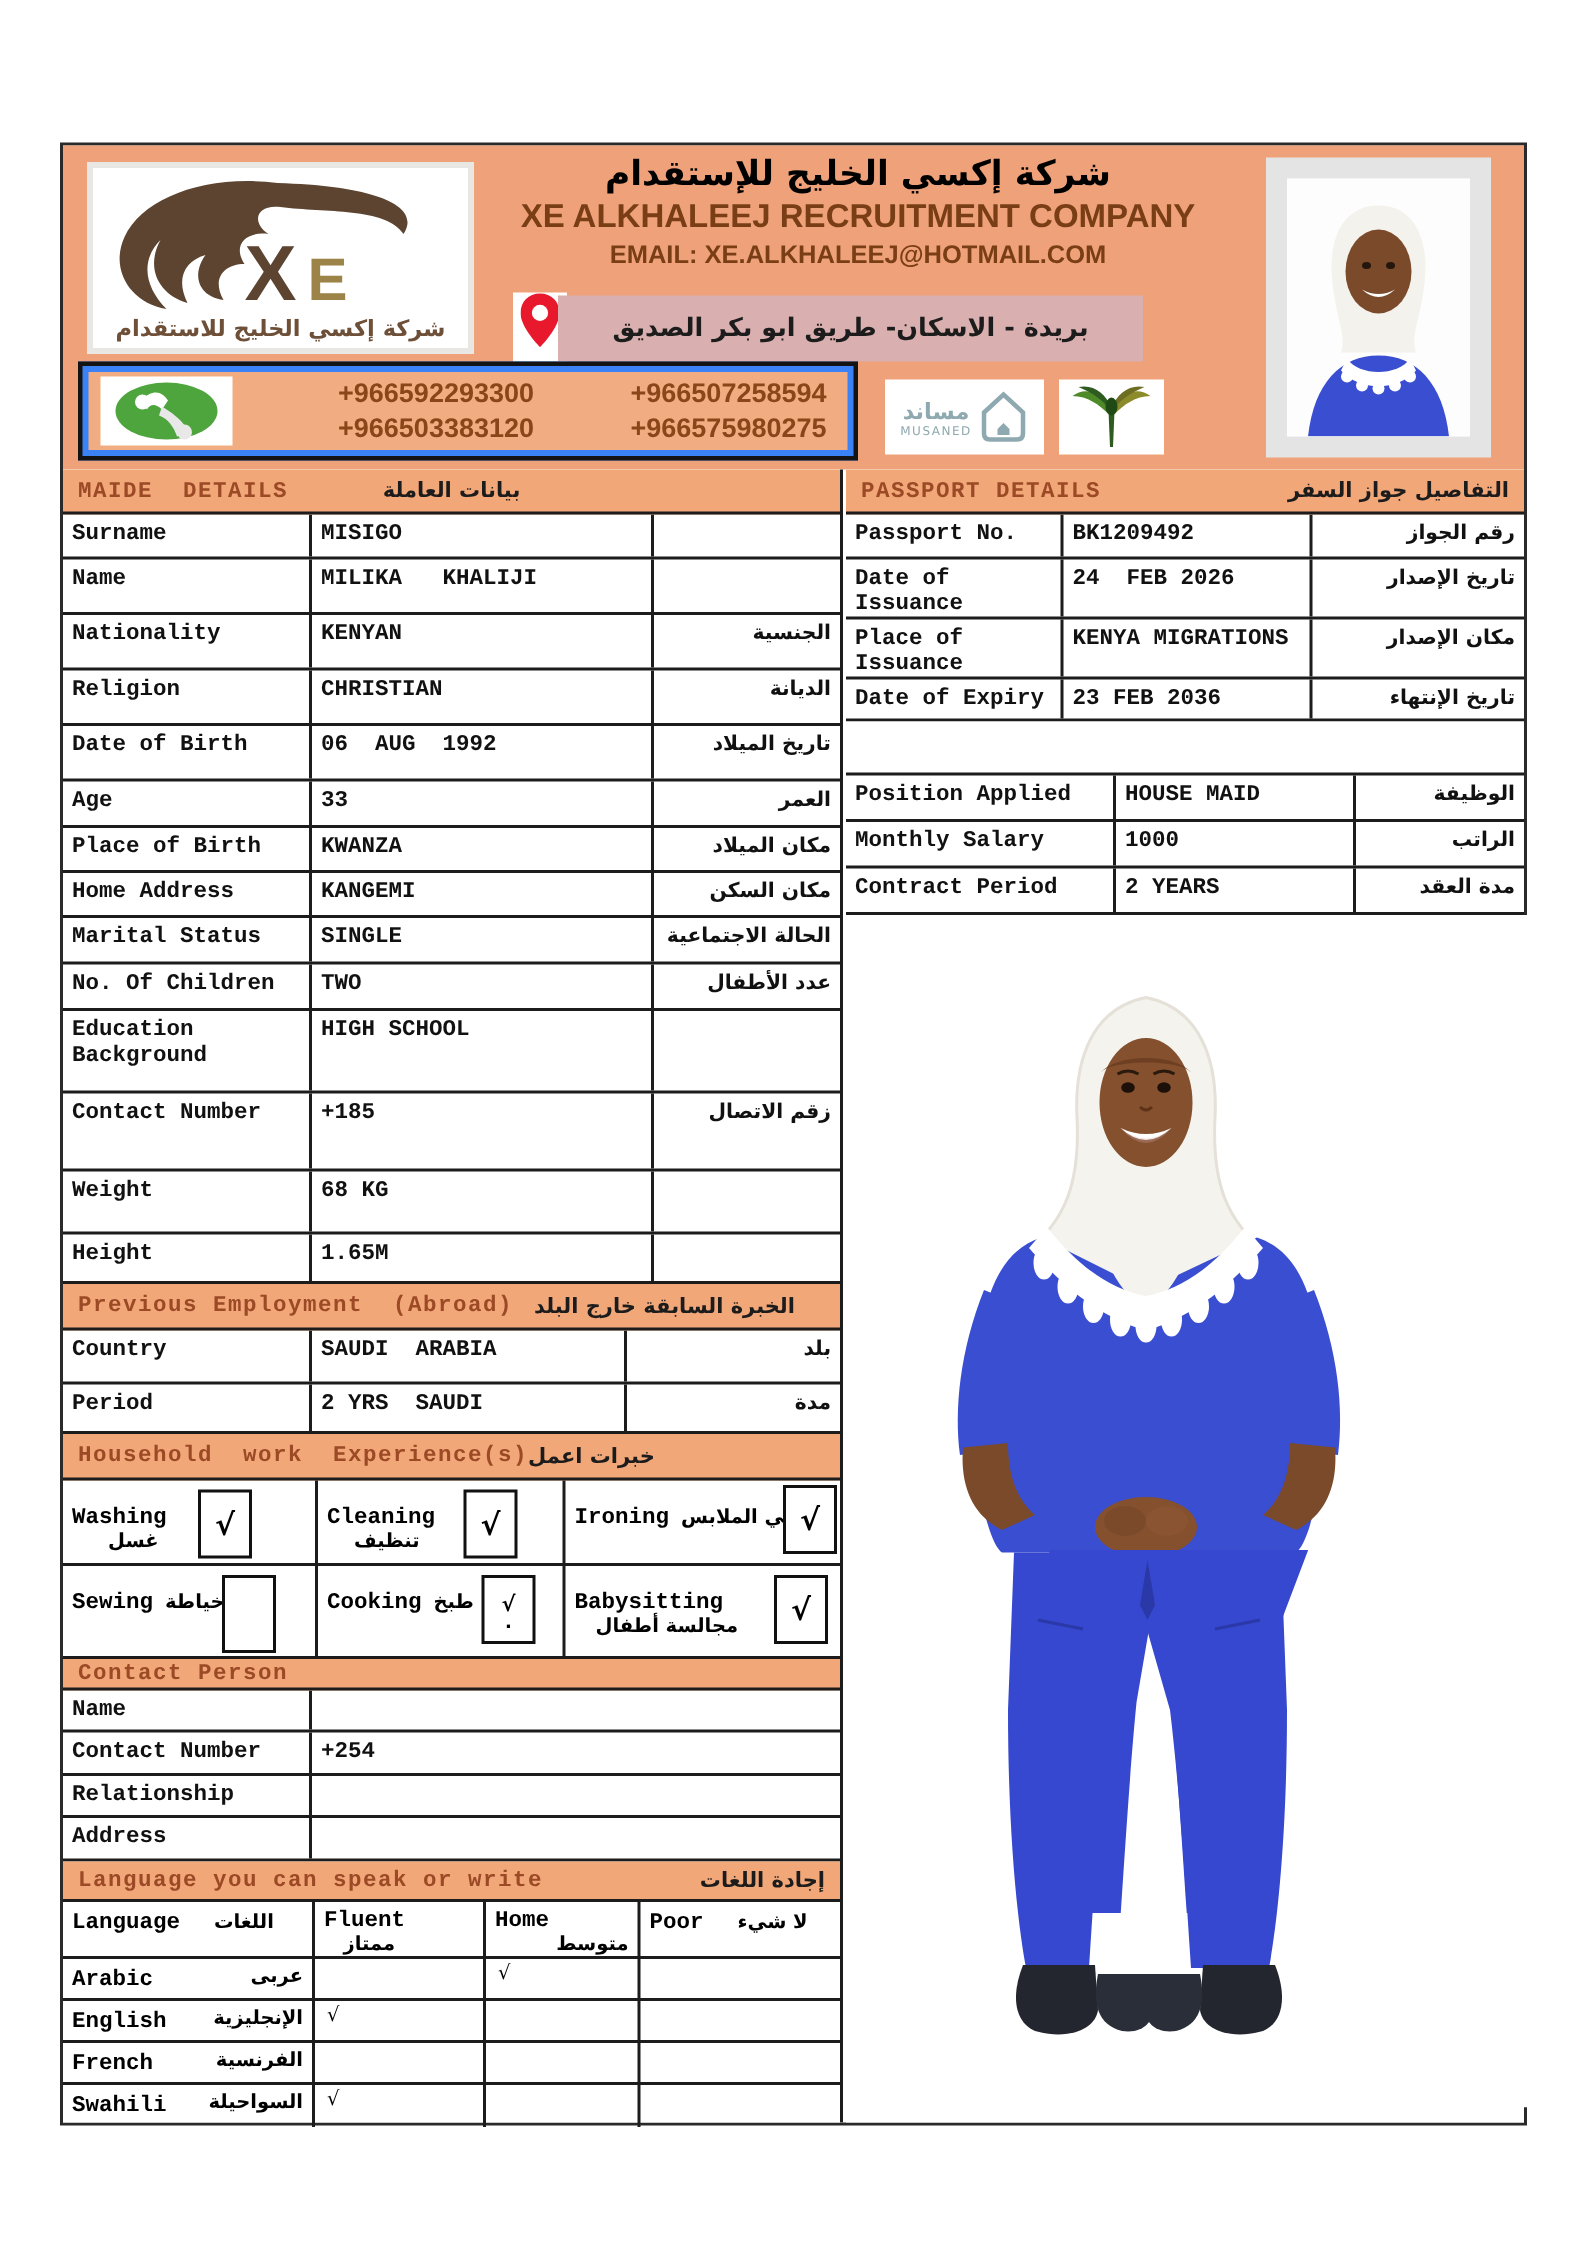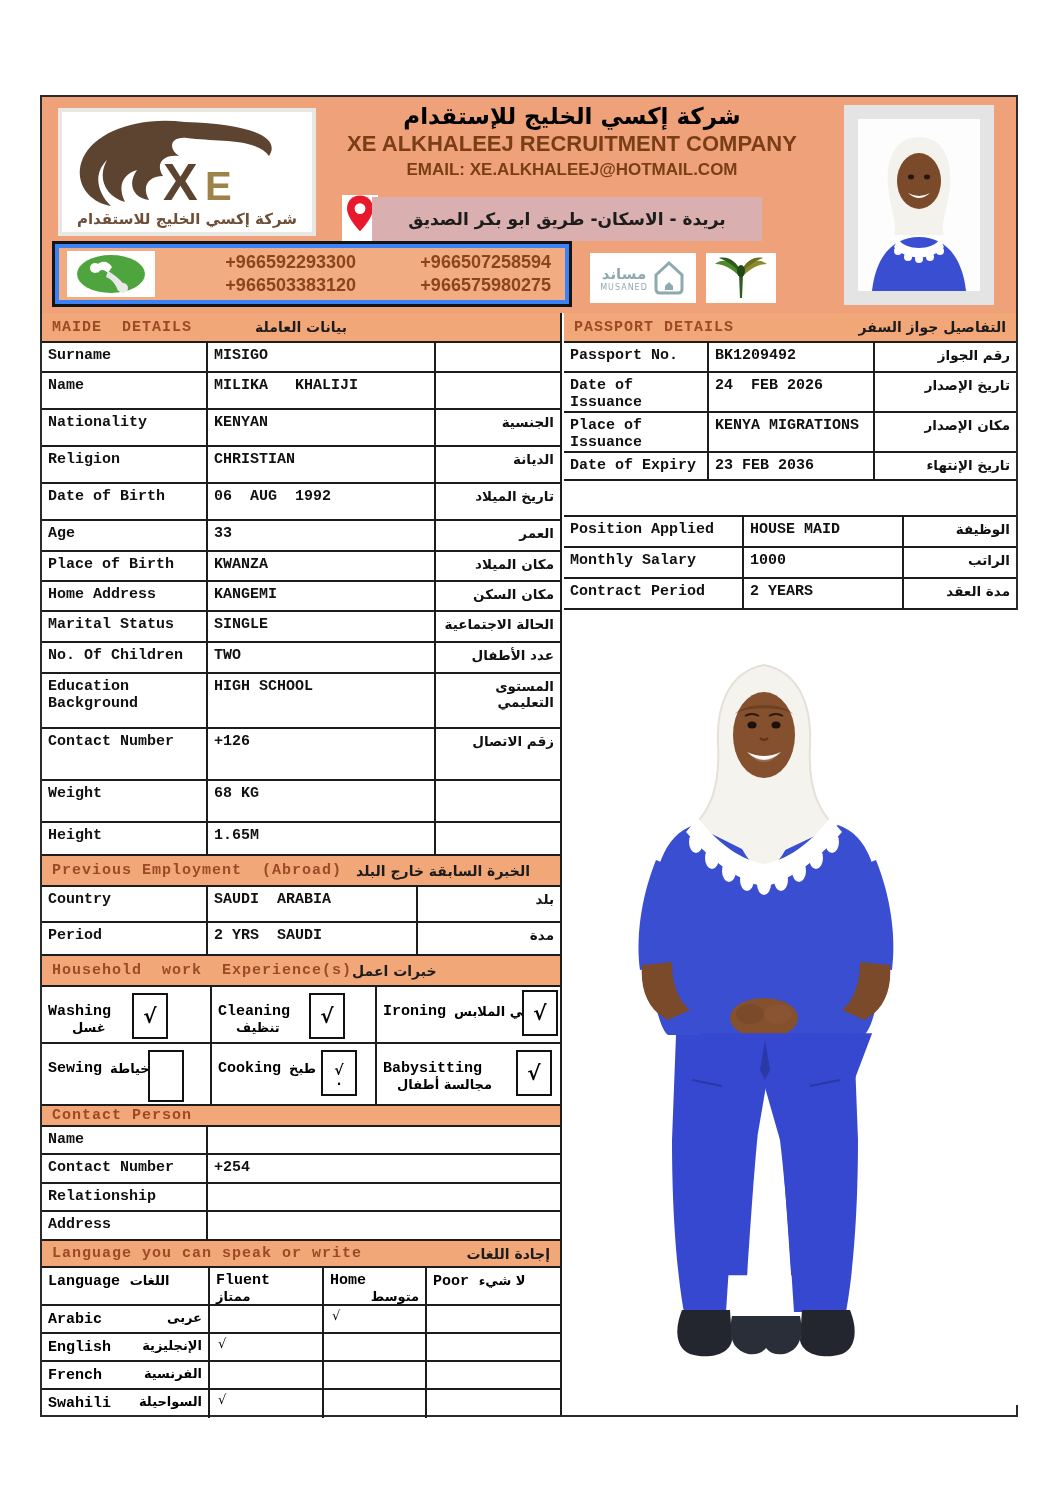--- a/index.html
+++ b/index.html
@@ -68,21 +68,21 @@
   .chk { position:absolute; top:6px; width:36px; height:46px; border:2px solid #111; background:#fff;
          display:flex; flex-direction:column; align-items:center; justify-content:center;
          font-size:20px; font-weight:bold; font-family:"DejaVu Sans",sans-serif; }
   .chk .sub { font-size:12px; line-height:6px; }
 
   
   .lgrow { display:flex; border-bottom:2px solid #1c1c1c; }
   .lg0 { width:168px; } .lg1 { width:114px; } .lg2 { width:103px; } .lg3 { flex:1; }
   .lghead { font-weight:bold; font-size:15px; }
   .lgmark { font-family:"DejaVu Sans",sans-serif; font-size:13px; padding:2px 8px; }
-  .lg-arin { font-family:"DejaVu Sans",sans-serif; font-weight:bold; font-size:13px; direction:rtl; }
+  .lg-arin { font-family:"DejaVu Sans",sans-serif; font-weight:bold; font-size:13px; direction:rtl;margin-left:13px; }
 
   .gap-row { border-bottom:2px solid #1c1c1c; background:#ffffff; }
   .photo-area { position:relative; background:#ffffff; }
 </style>
 </head>
 <body>
 
 <div class="stage">
   <div class="doc">
 
@@ -231,25 +231,24 @@
           <div class="cell arc" style="flex:1">الحالة الاجتماعية</div>
         </div>
       <div class="trow" style="height:31px">
           <div class="cell lbl bR" style="width:166px">No. Of Children</div>
           <div class="cell val bR" style="width:228px">TWO</div>
           <div class="cell arc" style="flex:1">عدد الأطفال</div>
         </div>
       <div class="trow" style="height:55px">
           <div class="cell lbl bR" style="width:166px">Education Background</div>
           <div class="cell val bR" style="width:228px">HIGH SCHOOL</div>
-          <div class="cell arc" style="flex:1">المستوى التعليمي</div>
         </div>
       <div class="trow" style="height:52px">
           <div class="cell lbl bR" style="width:166px">Contact Number</div>
-          <div class="cell val bR" style="width:228px">+126</div>
+          <div class="cell val bR" style="width:228px">+185</div>
           <div class="cell arc" style="flex:1">زقم الاتصال</div>
         </div>
       <div class="trow" style="height:42px">
           <div class="cell lbl bR" style="width:166px">Weight</div>
           <div class="cell val bR" style="width:228px">68 KG</div>
           <div class="cell arc" style="flex:1"></div>
         </div>
       <div class="trow" style="height:33px">
           <div class="cell lbl bR" style="width:166px">Height</div>
           <div class="cell val bR" style="width:228px">1.65M</div>

